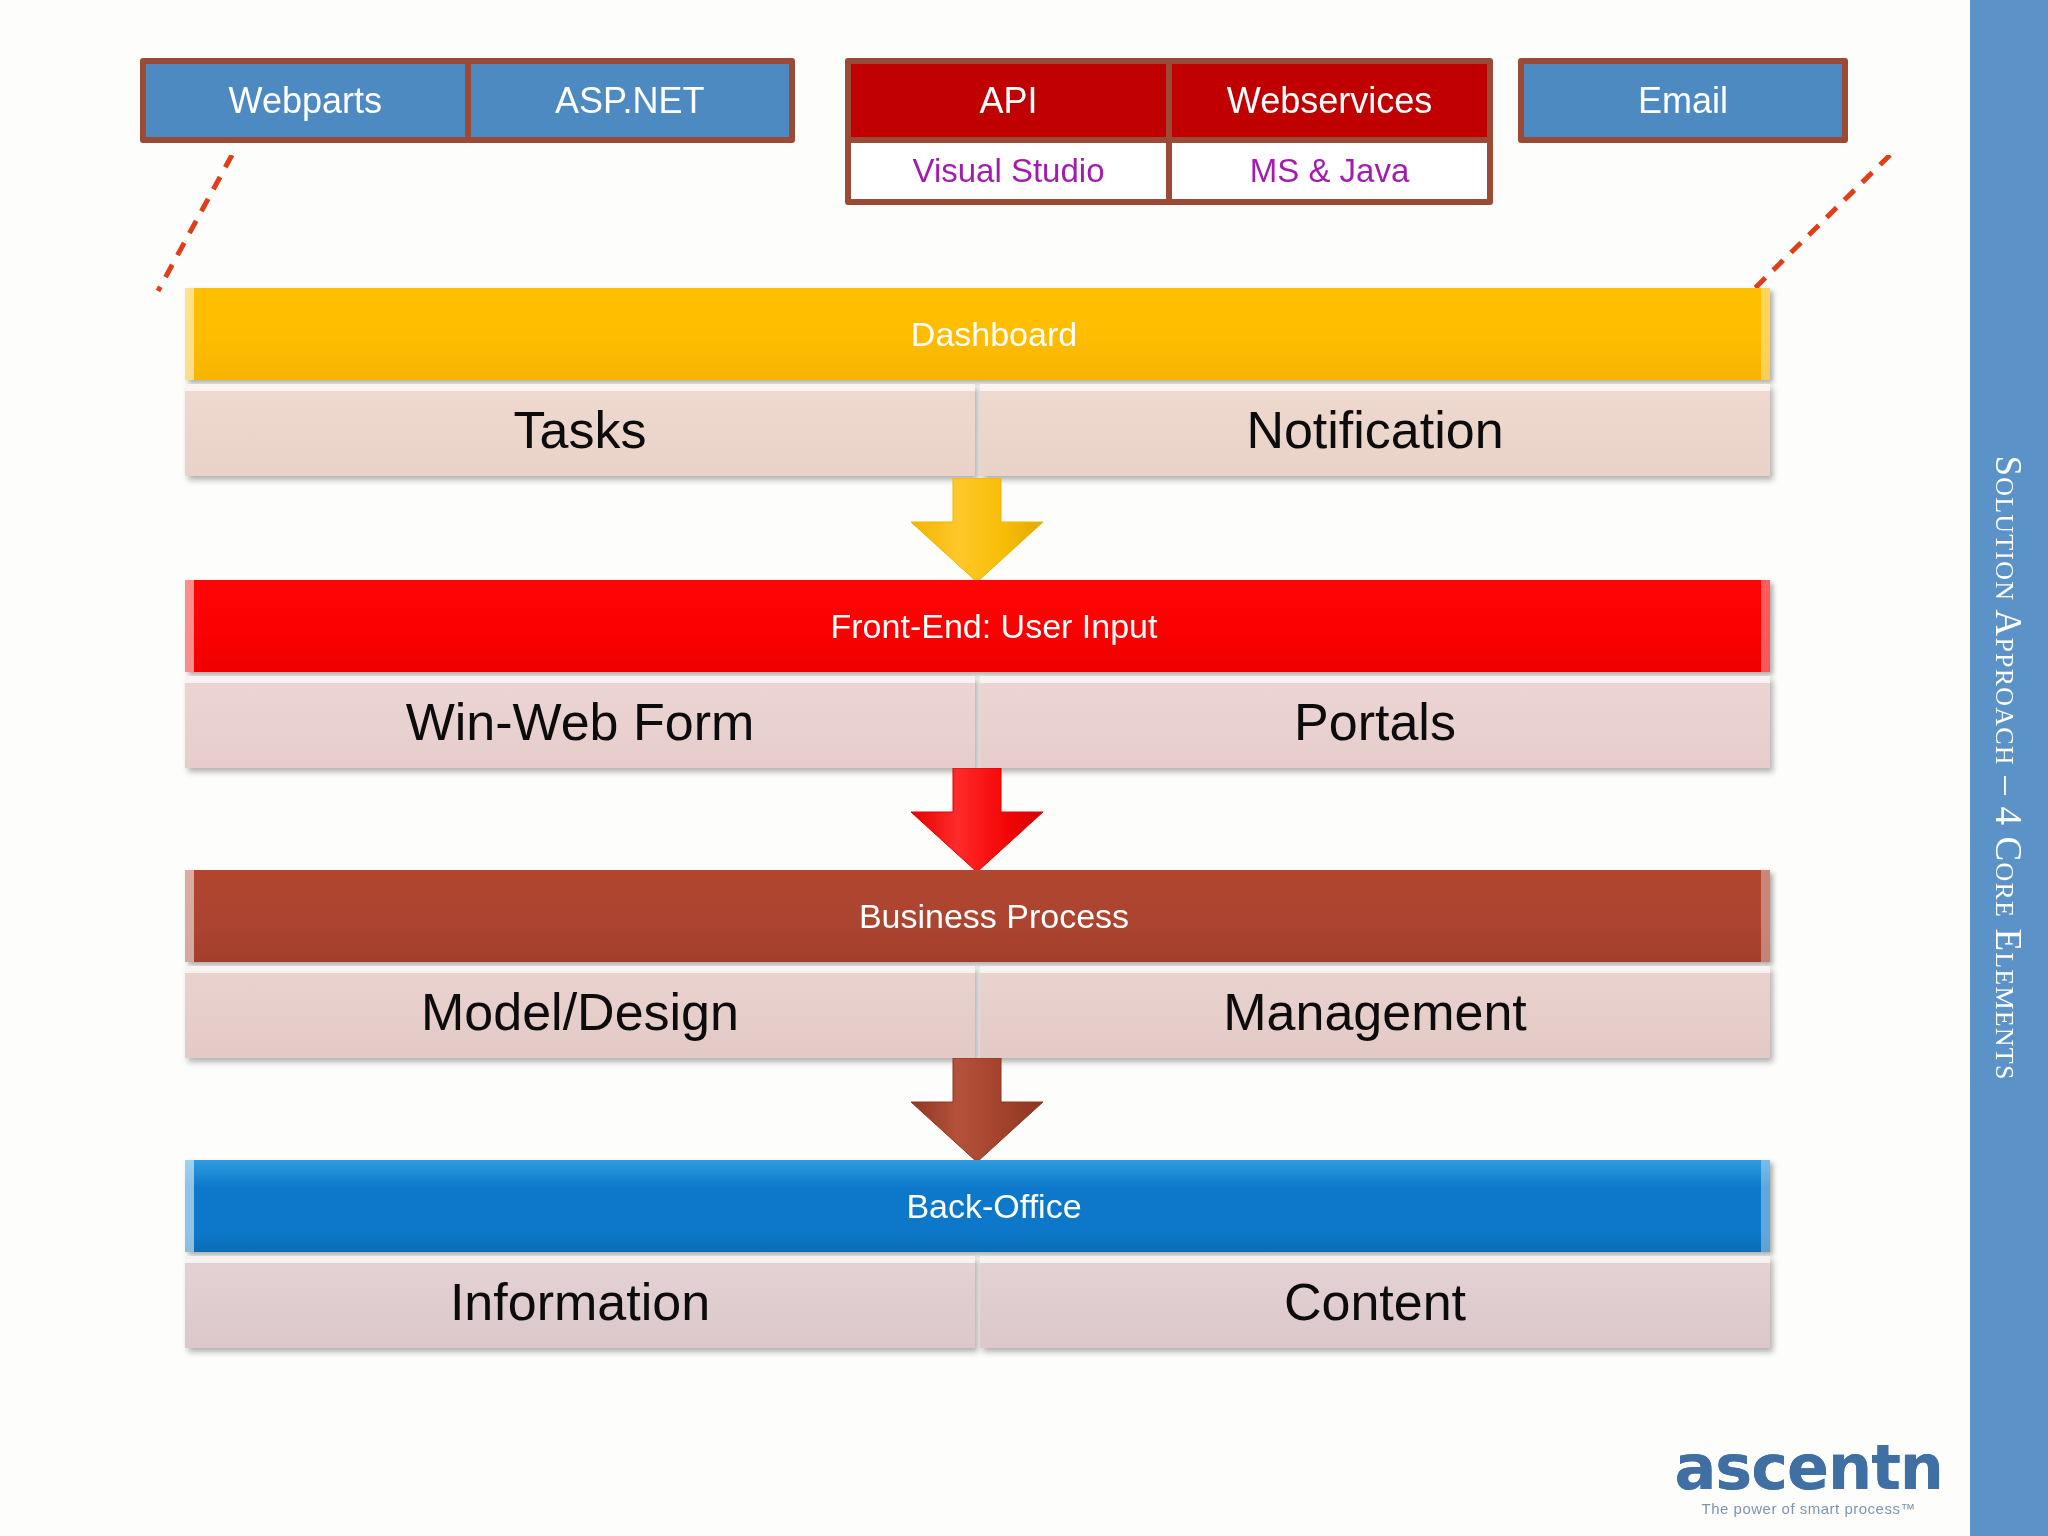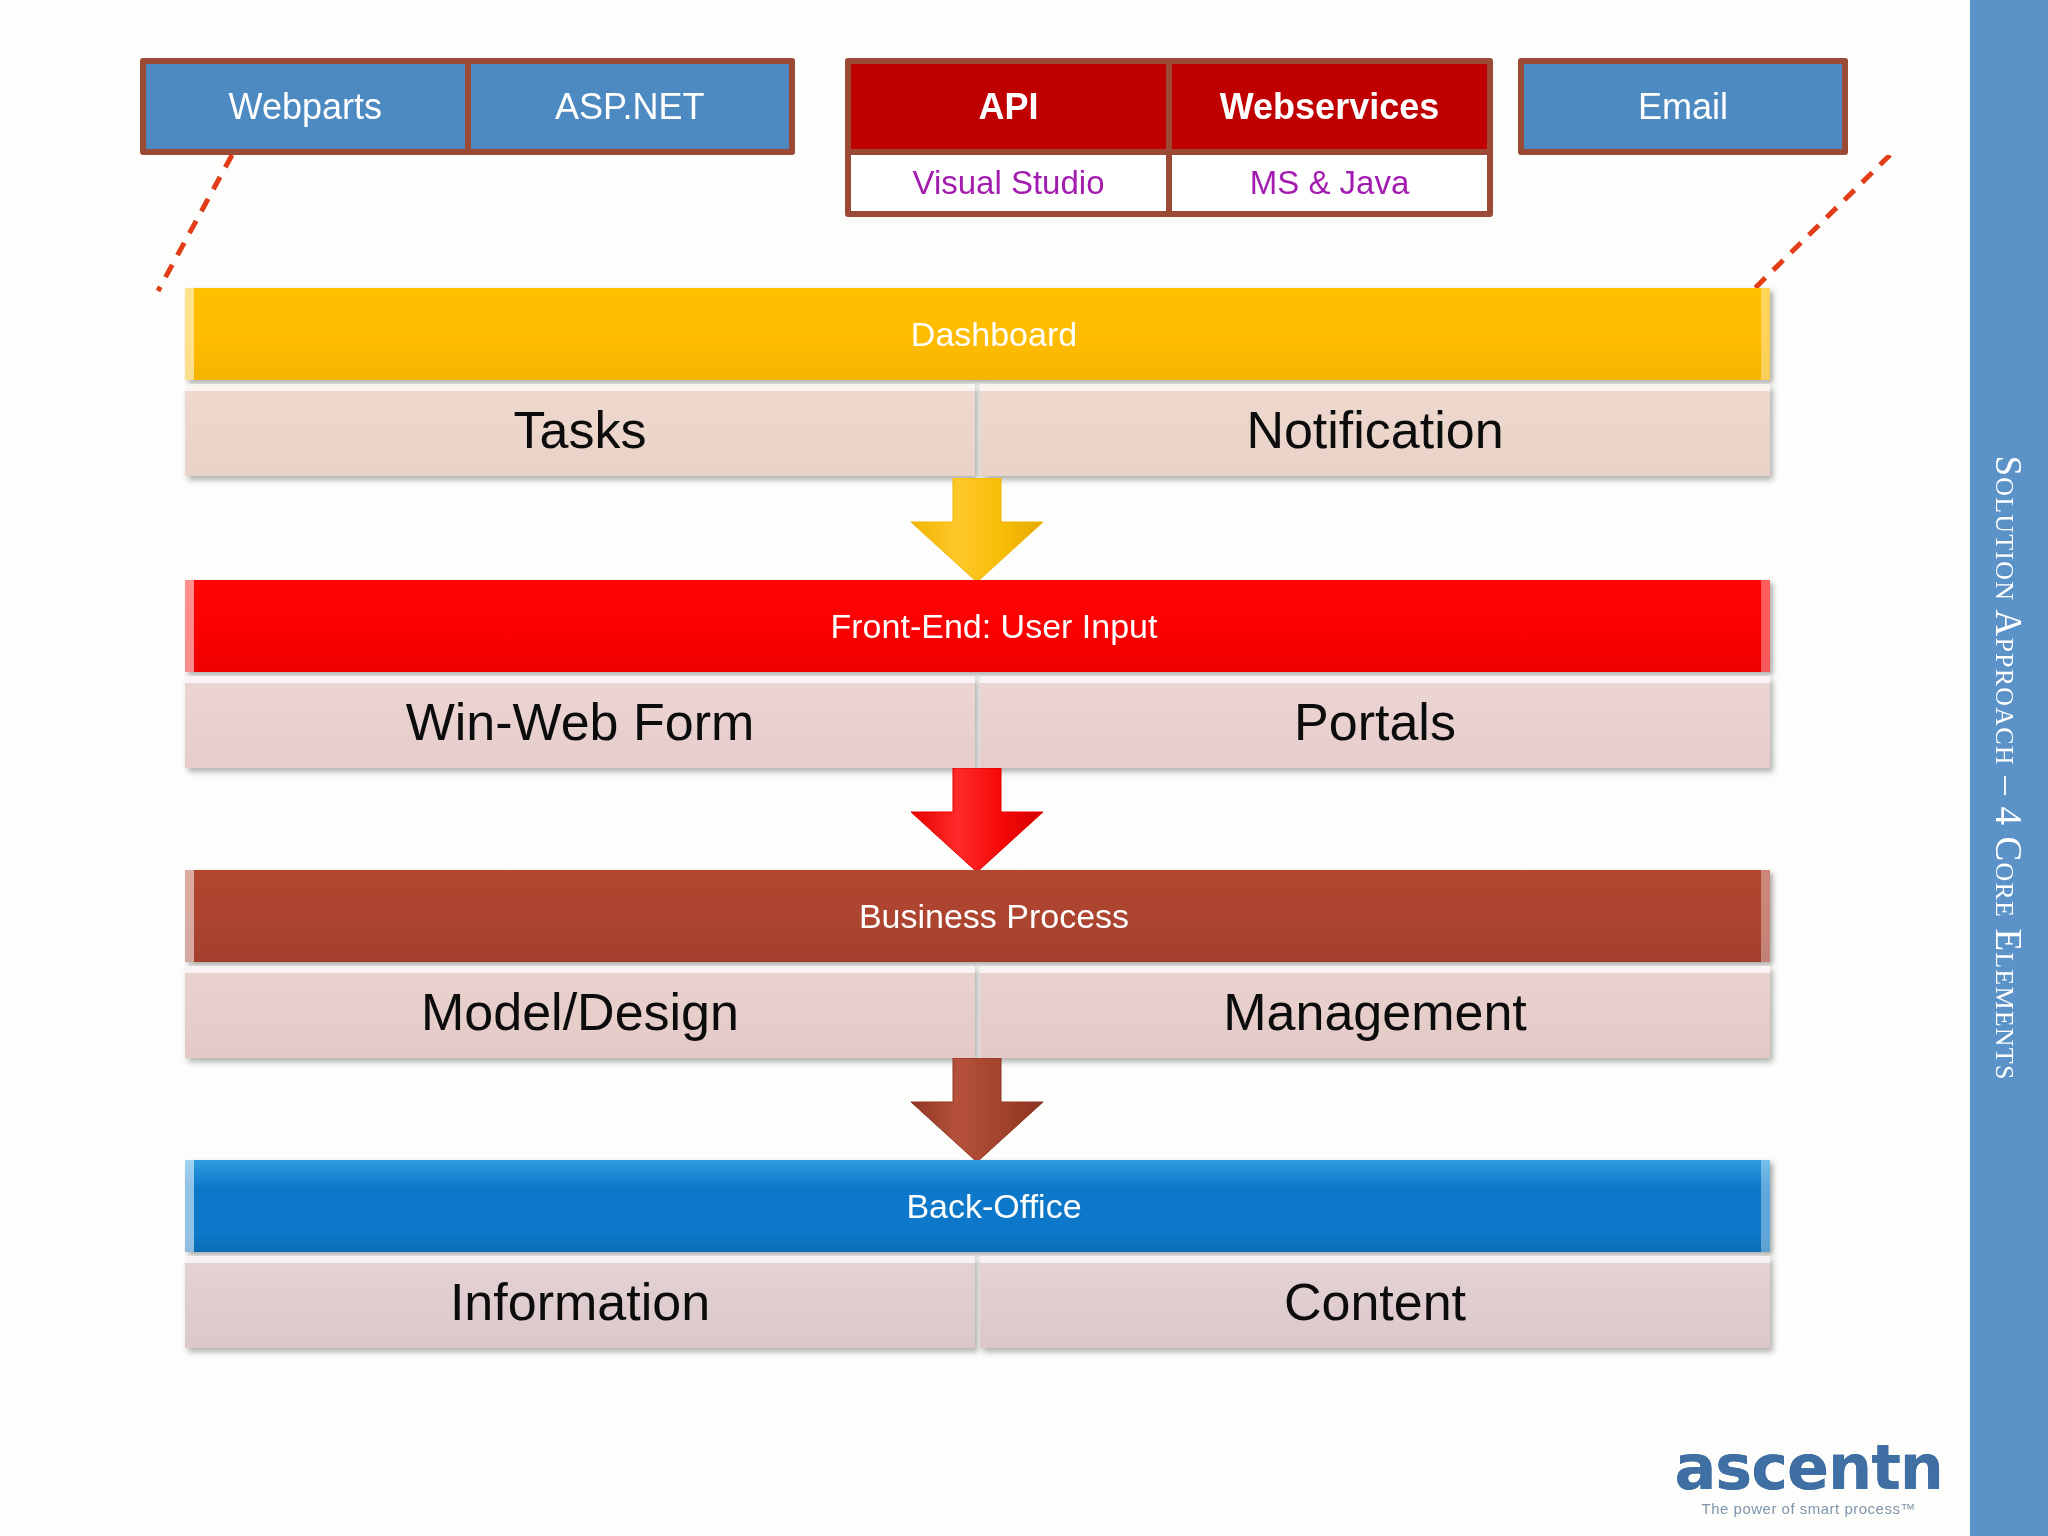--- a/index.html
+++ b/index.html
@@ -28,26 +28,26 @@
     white-space:nowrap;
     font-family:"Liberation Serif", serif;
   }
 
   
   .srcgroup{position:absolute;background:#9b4b35;border-radius:3px;padding:6px;box-sizing:border-box;}
   .srcgroup.tight{padding:6px 6px 6px 6px;}
   .srcrow{display:flex;gap:6px;}
   .srcrow + .srcrow{margin-top:6px;}
   .srcbox{
-    flex:1 1 0; height:85px;
+    flex:1 1 0; height:73px;
     display:flex;align-items:center;justify-content:center;
     font-size:36px; color:#ffffff; box-sizing:border-box;
   }
   .srcbox.blue{background:#4e8ac2;}
-  .srcbox.red{background:#c00000;font-weight:bold;}
+  .srcbox.red{background:#c00000;}
   .srcbox.white{background:#ffffff;color:#a21caf;height:56px;font-size:33px;}
 
   #grp-left{left:140px; top:58px; width:655px;}
   #grp-mid {left:845px; top:58px; width:648px;}
   #grp-right{left:1518px; top:58px; width:330px;}
 
   
   #dash-left,#dash-right{position:absolute;pointer-events:none;}
   #dash-left{left:150px;top:155px;width:90px;height:140px;}
   #dash-right{left:1690px;top:155px;width:220px;height:140px;}

